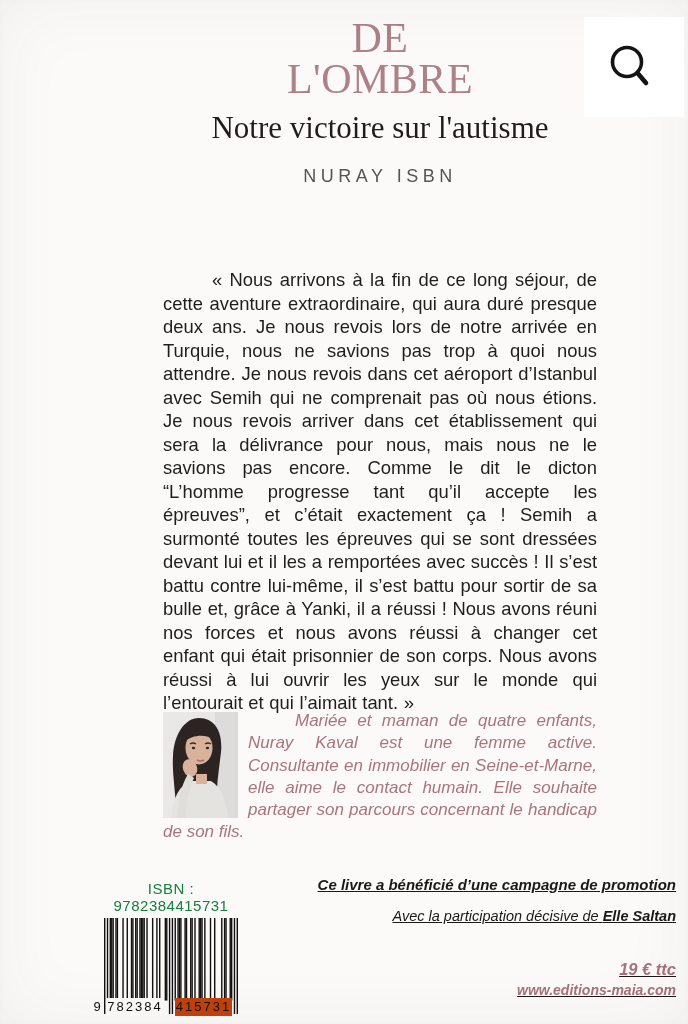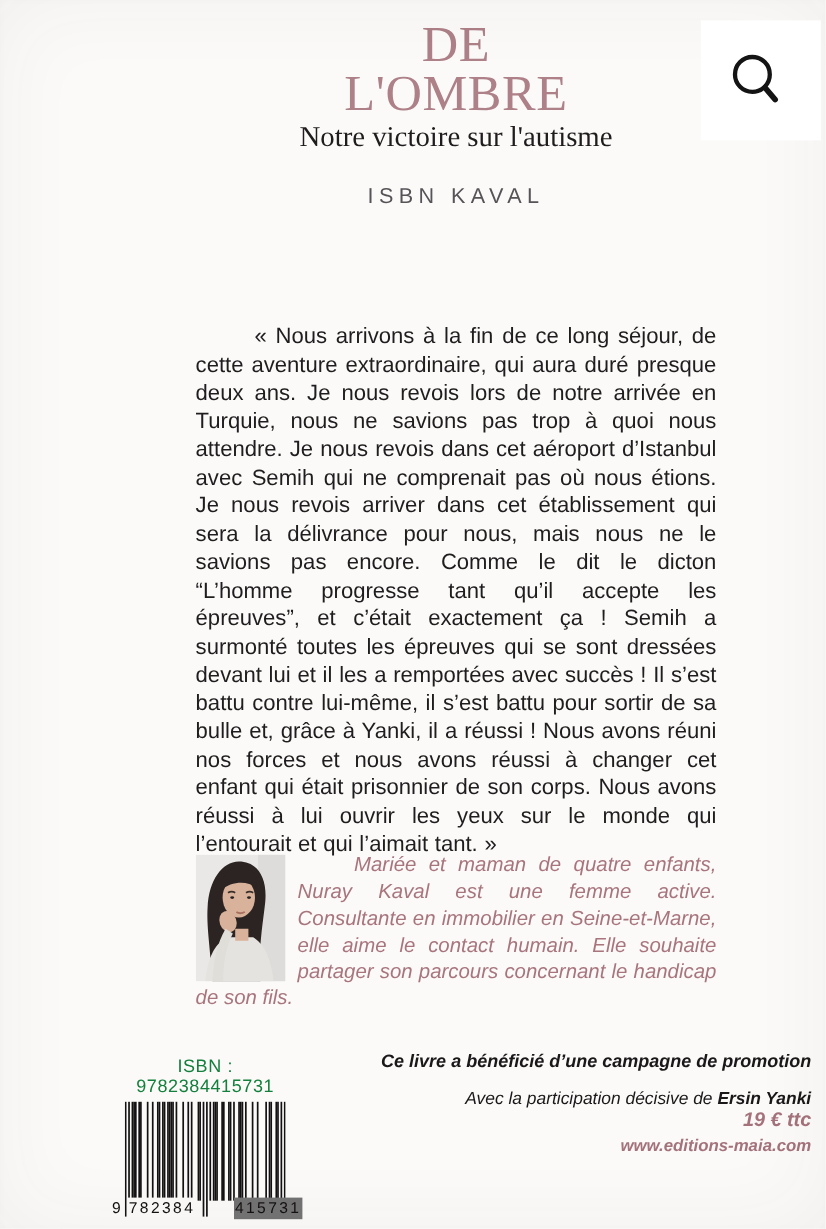--- a/index.html
+++ b/index.html
@@ -27,21 +27,21 @@
     position:absolute; left:127px; top:18px; width:506px;
     text-align:center;
     font-family:"Liberation Serif","DejaVu Serif",serif;
   }
   .title-line {
     font-size:42px; line-height:41px; font-weight:400;
     color:#ae8088; letter-spacing:0.5px;
   }
   .title-line.line3 { line-height:47px; margin-top:2px; }
   .subtitle {
-    margin-top:0; font-size:24px; line-height:30px;
+    margin-top:13px; font-size:31px; line-height:30px;
     color:#201c1d; font-weight:500;
   }
   .author {
     margin-top:23px; font-family:"Liberation Sans","DejaVu Sans",sans-serif;
     font-size:18px; letter-spacing:4.5px; color:#575457; font-weight:400;
   }
 
   
   .quote {
     position:absolute; left:163px; top:268px; width:434px;
@@ -64,50 +64,50 @@
   .barcode-block { position:absolute; left:100px; top:880px; width:142px; text-align:center; }
   .isbn-label { font-size:15px; letter-spacing:0.5px; color:#15803d; margin-bottom:4px; }
   .barcode { position:relative; width:134px; height:100px; margin:0 auto 0 4px; }
   .barcode svg { display:block; width:134px; height:96px; fill:#131111; }
   .bc-digit {
     position:absolute; top:80px; height:18px; font-size:13px;
     letter-spacing:2px; color:#131111; text-align:center; line-height:18px;
   }
   .bc-first { left:-13px; width:12px; letter-spacing:0; }
   .bc-left  { left:2px;  width:58px; background:#fbfaf9; }
-  .bc-right { left:71px; width:57px; background:#737373;margin-left:20px; }
+  .bc-right { left:71px; width:57px; background:#c2410c; }
 
   
   .bottom-right {
     position:absolute; right:12px; top:876px; width:420px;
-    text-align:right; font-style:italic; color:#1a1818;
+    text-align:right; font-style:italic; color:#1a1818;text-decoration:underline;
   }
   .promo { font-size:15px; line-height:18.5px; font-weight:bold; }
   .participation { margin-top:13px; font-size:14.5px; }
   .participation b { font-weight:bold; }
-  .price { font-size:16.5px; font-weight:bold; color:#a4727a;text-align:right; }
+  .price { margin-top:36px; font-size:16.5px; font-weight:bold; color:#a4727a;text-align:right; }
   .website { margin-top:3px; font-size:14px; font-weight:bold; color:#a4727a; }
 </style>
 </head>
 <body>
 
 <div class="page">
 
   <button class="search-card" aria-label="zoom">
     <svg viewBox="0 0 100 100">
       <circle cx="43" cy="45" r="14.5" fill="none" stroke="#141414" stroke-width="3.6"></circle>
       <line x1="53.5" y1="56" x2="62" y2="66" stroke="#141414" stroke-width="4.6" stroke-linecap="round"></line>
     </svg>
   </button>
 
   <div class="title-block">
     <div class="title-line">DE</div>
     <div class="title-line">L'OMBRE</div>
     <div class="subtitle">Notre victoire sur l'autisme</div>
-    <div class="author">ISBN KAVAL</div>
+    <div class="author">NURAY ISBN</div>
   </div>
 
   <p class="quote">«&nbsp;Nous arrivons à la fin de ce long séjour, de cette aventure extraordinaire, qui aura duré presque deux ans. Je nous revois lors de notre arrivée en Turquie, nous ne savions pas trop à quoi nous attendre. Je nous revois dans cet aéroport d’Istanbul avec Semih qui ne comprenait pas où nous étions. Je nous revois arriver dans cet établissement qui sera la délivrance pour nous, mais nous ne le savions pas encore. Comme le dit le dicton “L’homme progresse tant qu’il accepte les épreuves”, et c’était exactement ça ! Semih a surmonté toutes les épreuves qui se sont dressées devant lui et il les a remportées avec succès ! Il s’est battu contre lui-même, il s’est battu pour sortir de sa bulle et, grâce à Yanki, il a réussi ! Nous avons réuni nos forces et nous avons réussi à changer cet enfant qui était prisonnier de son corps. Nous avons réussi à lui ouvrir les yeux sur le monde qui l’entourait et qui l’aimait tant.&nbsp;»</p>
 
   <div class="bio">
     <span class="bio-photo">
       <svg viewBox="0 0 75 106" width="75" height="106">
         <rect x="0" y="0" width="75" height="106" fill="#eae8e6"></rect>
         <rect x="52" y="0" width="23" height="106" fill="#dedcda"></rect>
         <path d="M14,106 C12,76 9,60 10,44 C11,22 22,6 36,6 C52,6 60,20 58,40 C56,58 52,80 54,106 Z" fill="#2c2422"></path>
@@ -183,19 +183,19 @@
       <span class="bc-digit bc-left">782384</span>
       <span class="bc-digit bc-right">415731</span>
     </div>
   </div>
 
   <div class="bottom-right">
     <div class="promo">
       <div>Ce livre a bénéficié d’une campagne de promotion</div>
     </div>
     <div class="participation">
-      <span>Avec la participation décisive de </span><b>Ersin Yanki</b>
+      <span>Avec la participation décisive de </span><b>Elle Saltan</b>
     </div>
     <div class="price">19 € ttc</div>
     <div class="website">www.editions-maia.com</div>
   </div>
 
 </div>
 
 </body></html>

